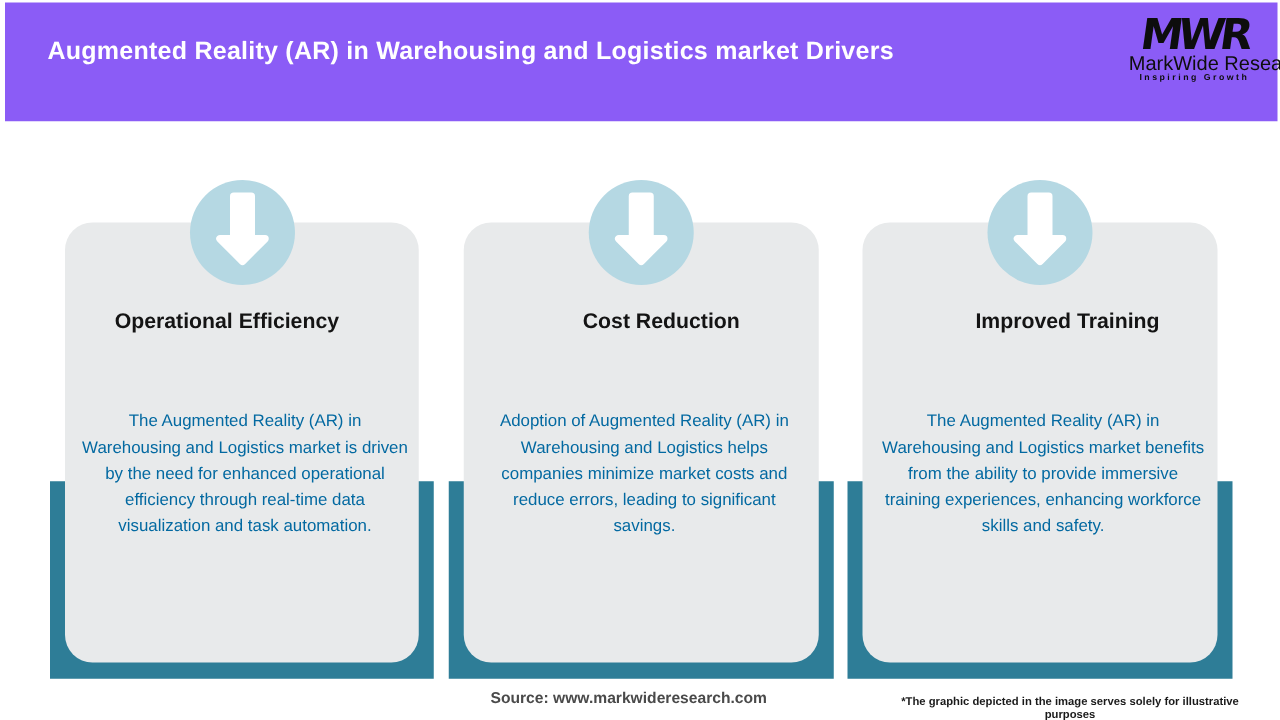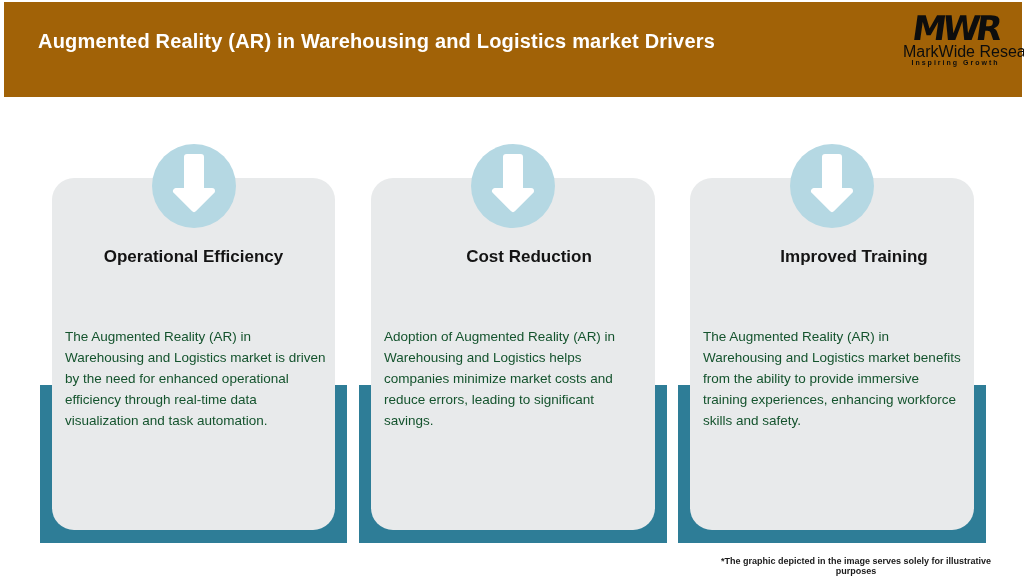--- a/index.html
+++ b/index.html
@@ -10,21 +10,21 @@
     background: #ffffff;
     overflow: hidden;
     font-family: "Liberation Sans", sans-serif;
   }
 
   
   .header {
     position: absolute;
     left: 4px; top: 2px;
     width: 1018px; height: 95px;
-    background: #a16207;
+    background: #8b5cf6;
   }
   .page-title {
     position: absolute;
     left: 34px; top: 28px;
     margin: 0;
     color: #ffffff;
     font-size: 20px;
     font-weight: bold;
     letter-spacing: 0.2px;
   }
@@ -92,32 +92,32 @@
 
   .card-title {
     position: absolute;
     top: 247px;
     margin: 0;
     text-align: center;
     color: #141414;
     font-size: 17px;
     font-weight: bold;
   }
-  .card-title.t1 { left: 52px;  width: 283px; }
+  .card-title.t1 { left: 40px;  width: 283px; }
   .card-title.t2 { left: 371px; width: 316px; }
   .card-title.t3 { left: 690px; width: 328px; }
 
   .card-body {
     position: absolute;
     top: 326px;
     margin: 0;
-    color: #14532d;
+    color: #0369a1;
     font-size: 13.5px;
     line-height: 21px;
-    text-align: left;
+    text-align: center;
   }
   .card-body.p1 { left: 65px;  width: 262px; }
   .card-body.p2 { left: 384px; width: 263px; }
   .card-body.p3 { left: 703px; width: 263px; }
 
   
   .source {
     position: absolute;
     left: 298px; top: 551px;
     width: 410px;
@@ -175,15 +175,16 @@
   </div>
 
   <h2 class="card-title t1">Operational Efficiency</h2>
   <h2 class="card-title t2">Cost Reduction</h2>
   <h2 class="card-title t3">Improved Training</h2>
 
   <p class="card-body p1">The Augmented Reality (AR) in Warehousing and Logistics market is driven by the need for enhanced operational efficiency through real-time data visualization and task automation.</p>
   <p class="card-body p2">Adoption of Augmented Reality (AR) in Warehousing and Logistics helps companies minimize market costs and reduce errors, leading to significant savings.</p>
   <p class="card-body p3">The Augmented Reality (AR) in Warehousing and Logistics market benefits from the ability to provide immersive training experiences, enhancing workforce skills and safety.</p>
 
+  <div class="source">Source: www.markwideresearch.com</div>
   <div class="disclaimer">*The graphic depicted in the image serves solely for illustrative purposes</div>
 
 </div>
 
 </body></html>

